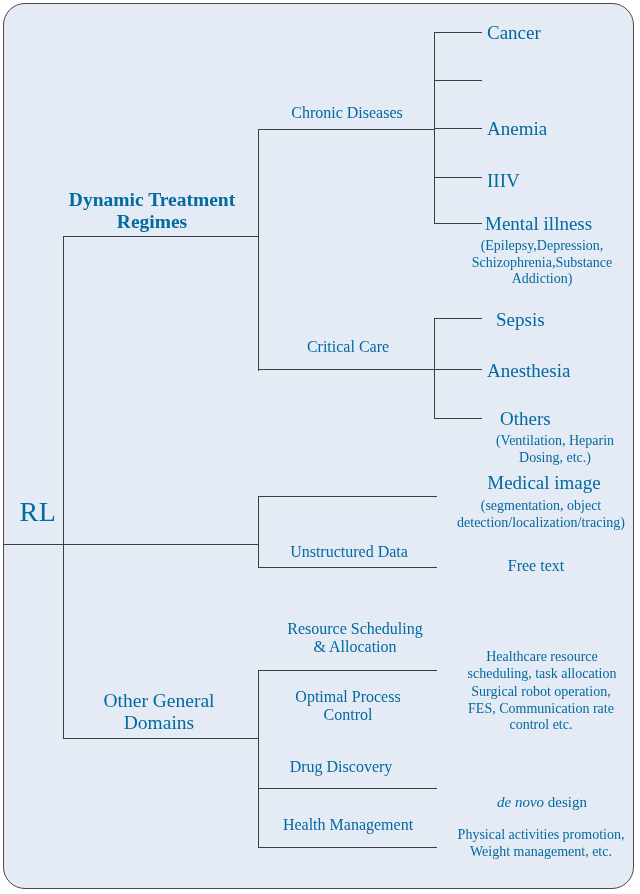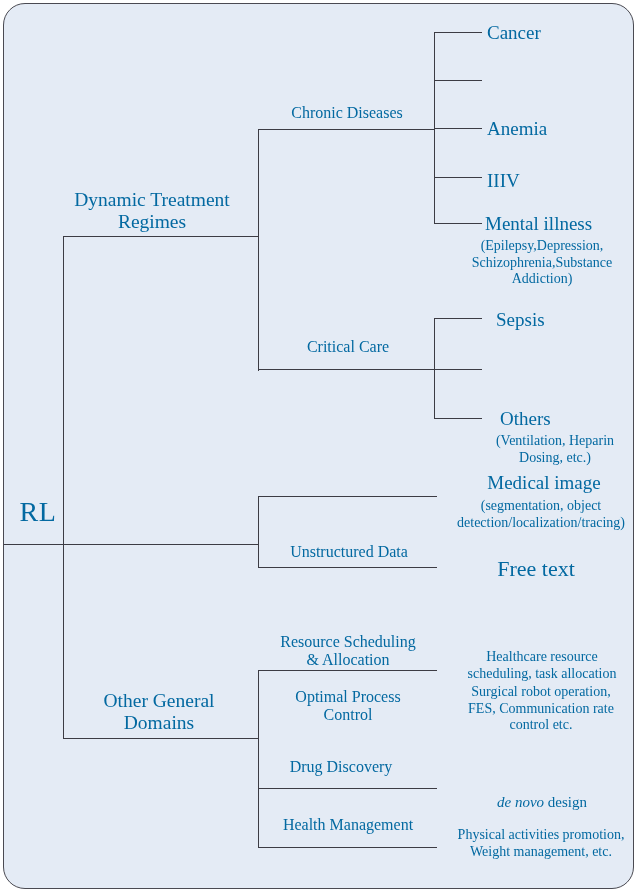--- a/index.html
+++ b/index.html
@@ -60,21 +60,21 @@
 <body>
 
 <div id="canvas">
   <div id="frame">
 
     <div class="lbl root" style="left:4px; top:492px; width:60px;">RL</div>
 
     <div class="vline" style="left:59px; top:232px; height:502px;"></div>
     <div class="hline" style="left:0px; top:540px; width:60px;"></div>
 
-    <div class="lbl lvl1" style="left:48px; top:185px; width:200px;">Dynamic Treatment
+    <div class="lbl lvl1" style="left:48px; top:185px; width:200px;font-weight:bold;">Dynamic Treatment
 Regimes</div>
     <div class="hline" style="left:59px; top:232px; width:196px;"></div>
 
     <div class="vline" style="left:254px; top:125px; height:242px;"></div>
 
     <div class="lbl lvl2" style="left:254px; top:100px; width:178px;">Chronic Diseases</div>
     <div class="hline" style="left:254px; top:125px; width:177px;"></div>
 
     <div class="vline" style="left:430px; top:28px; height:192px;"></div>
 
@@ -97,46 +97,47 @@
 
     <div class="lbl lvl2" style="left:255px; top:334px; width:178px;">Critical Care</div>
     <div class="hline" style="left:254px; top:365px; width:177px;"></div>
 
     <div class="vline" style="left:430px; top:314px; height:101px;"></div>
 
     <div class="hline" style="left:430px; top:314px; width:48px;"></div>
     <div class="lbl leaf" style="left:492px; top:305px; width:150px;">Sepsis</div>
 
     <div class="hline" style="left:430px; top:365px; width:48px;"></div>
+    <div class="lbl leaf" style="left:483px; top:356px; width:150px;">Anesthesia</div>
 
     <div class="hline" style="left:430px; top:414px; width:48px;"></div>
     <div class="lbl leaf" style="left:496px; top:404px; width:150px;">Others</div>
     <div class="lbl note" style="left:462px; top:429px; width:178px;">(Ventilation, Heparin
 Dosing, etc.)</div>
 
     <div class="hline" style="left:59px; top:540px; width:196px;"></div>
 
     <div class="vline" style="left:254px; top:492px; height:71px;"></div>
 
     <div class="hline" style="left:254px; top:492px; width:179px;"></div>
     <div class="lbl lvl2" style="left:440px; top:468px; width:200px; font-size:19px;">Medical image</div>
     <div class="lbl note" style="left:434px; top:494px; width:206px;">(segmentation, object
 detection/localization/tracing)</div>
 
     <div class="lbl lvl2" style="left:257px; top:539px; width:176px;">Unstructured Data</div>
     <div class="hline" style="left:254px; top:563px; width:179px;"></div>
-    <div class="lbl lvl2" style="left:452px; top:553px; width:160px; font-size:22px;">Free text</div>
+    <div class="lbl lvl2" style="left:452px; top:553px; width:160px; font-size:16px;">Free text</div>
 
     <div class="lbl lvl1" style="left:55px; top:686px; width:200px;">Other  General
 Domains</div>
     <div class="hline" style="left:59px; top:734px; width:196px;"></div>
 
     <div class="vline" style="left:254px; top:666px; height:177px;"></div>
 
-    <div class="lbl lvl2" style="left:255px; top:616px; width:178px;margin-top:13px;">Resource Scheduling
+    <div class="lbl lvl2" style="left:262px; top:616px; width:178px;">Resource Scheduling
 &amp; Allocation</div>
     <div class="hline" style="left:254px; top:666px; width:179px;"></div>
     <div class="lbl note" style="left:438px; top:645px; width:200px;">Healthcare resource
 scheduling, task allocation</div>
 
     <div class="lbl lvl2" style="left:255px; top:684px; width:178px;">Optimal Process
 Control</div>
     <div class="lbl note" style="left:434px; top:680px; width:206px;">Surgical robot operation,
 FES, Communication rate
 control etc.</div>

